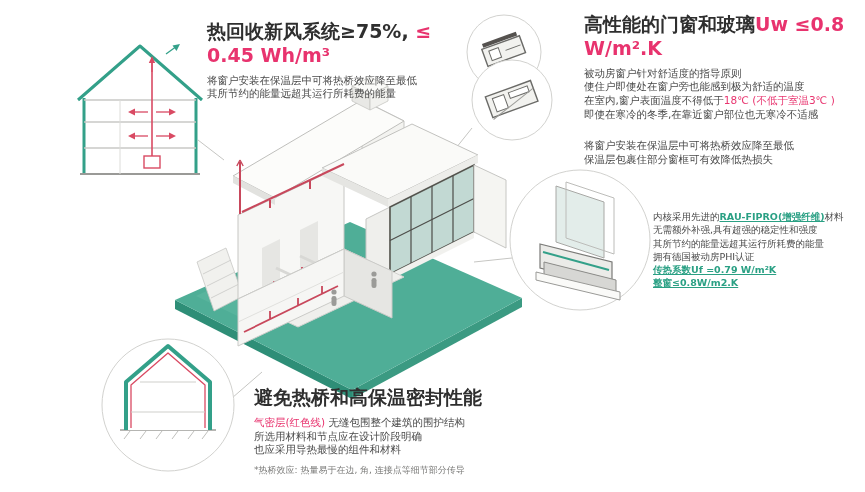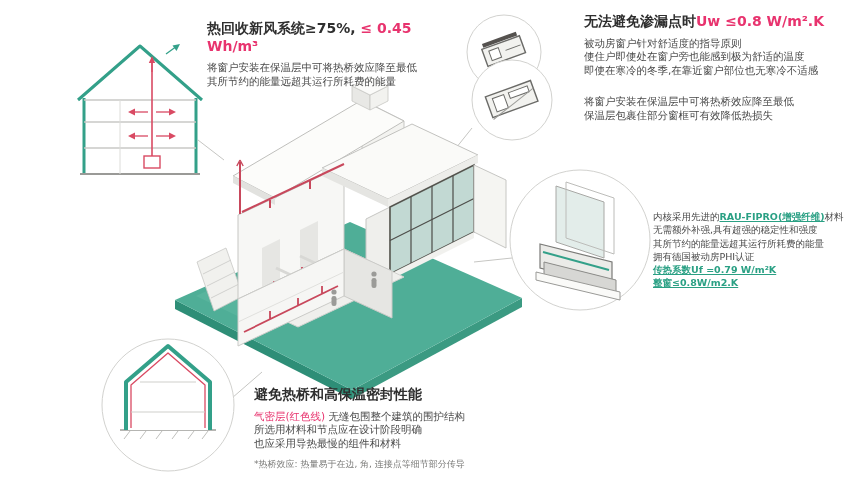--- a/index.html
+++ b/index.html
@@ -2,21 +2,21 @@
 <html><head>
 <meta charset="utf-8">
 <style>
   html,body{margin:0;padding:0;background:#fff;}
   .canvas{
     position:relative;width:865px;height:492px;background:#ffffff;overflow:hidden;
     font-family:"DejaVu Sans","Liberation Sans",sans-serif;color:#3c3c3c;
   }
   .art{position:absolute;left:0;top:0;}
   .tb{position:absolute;}
-  .title{font-size:14px;font-weight:bold;color:#2f2f2f;line-height:1.25;}
+  .title{font-size:19px;font-weight:bold;color:#2f2f2f;line-height:1.25;}
   .title .val{color:#e8336e;}
   .body10{font-size:10.5px;color:#4a4a4a;line-height:1.32;}
   .body10 > div{white-space:nowrap;}
   .mt6{margin-top:6px;}
   .mt5{margin-top:17px;}
   .red{color:#e8336e;}
   .teal{color:#2aa084;}
   .tealbold{color:#2aa084;font-weight:bold;text-decoration:underline;}
   .block-heat{left:207px;top:20px;width:255px;}
   .block-windows{left:584px;top:13px;width:280px;}
@@ -207,25 +207,28 @@
       <span>热回收新风系统≥75%, </span><span class="val">≤ 0.45 Wh/m³</span>
     </div>
     <div class="body10 mt6">
       <div>将窗户安装在保温层中可将热桥效应降至最低</div>
       <div>其所节约的能量远超其运行所耗费的能量</div>
     </div>
   </div>
 
   <div class="tb block-windows">
     <div class="title">
-      <span>无法避免渗漏点时</span><span class="val">Uw ≤0.8 W/m².K</span>
+      <span>高性能的门窗和玻璃</span><span class="val">Uw ≤0.8 W/m².K</span>
     </div>
     <div class="body10 mt6">
       <div>被动房窗户针对舒适度的指导原则</div>
       <div>使住户即使处在窗户旁也能感到极为舒适的温度</div>
+      <div>
+        <span>在室内,窗户表面温度不得低于</span><span class="red">18℃</span><span class="red"> (不低于室温3℃ )</span>
+      </div>
       <div>即使在寒冷的冬季,在靠近窗户部位也无寒冷不适感</div>
       <div class="mt5">将窗户安装在保温层中可将热桥效应降至最低</div>
       <div>保温层包裹住部分窗框可有效降低热损失</div>
     </div>
   </div>
 
   <div class="tb block-profile">
     <div>
       <span>内核采用先进的</span><span class="tealbold">RAU-FIPRO(增强纤维)</span><span>材料</span>
     </div>

